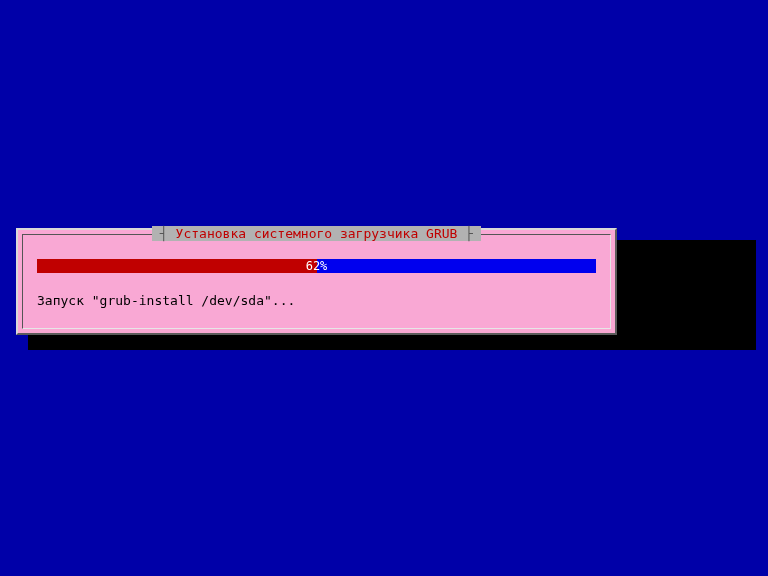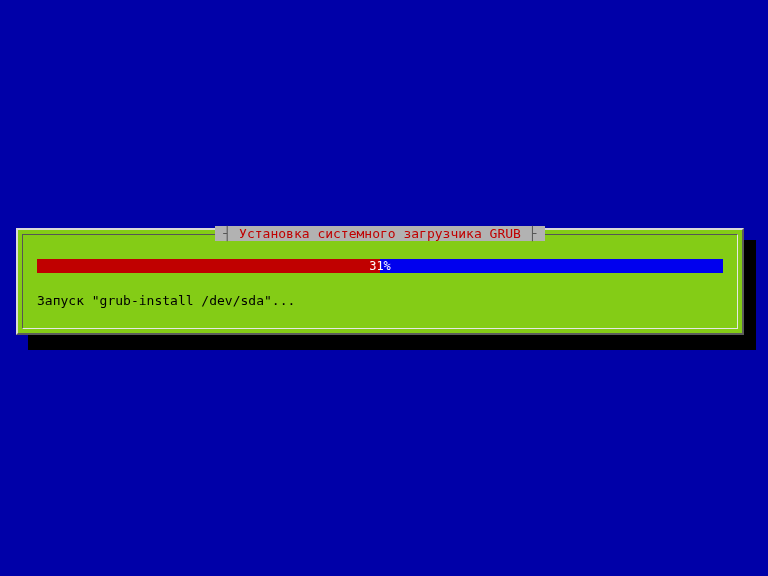--- a/index.html
+++ b/index.html
@@ -19,22 +19,22 @@
     top: 240px;
     left: 28px;
     width: 728px;
     height: 110px;
     background: #000;
   }
   .dialog {
     position: absolute;
     top: 228px;
     left: 16px;
-    width: 728px;
-    background: #84cc16;
+    width: 601px;
+    background: #f9a8d4;
     border: 2px solid #d9d9d9;
     border-right-color: #5c5c5c;
     border-bottom-color: #5c5c5c;
     padding: 4px;
   }
   .inner {
     border: 1px solid #555;
     border-right-color: #e6e6e6;
     border-bottom-color: #e6e6e6;
     padding: 16px 14px 20px 14px;
@@ -89,17 +89,17 @@
 
 <div class="shadow"></div>
 
 <div class="dialog">
   <div class="inner">
     <div class="title-wrap">
       <span class="title"><span class="sep">┤</span> <span>Установка системного загрузчика GRUB</span> <span class="sep">├</span></span>
     </div>
     <div class="progress-track">
       <div class="progress-fill" style="width:50%"></div>
-      <div class="progress-label">31%</div>
+      <div class="progress-label">62%</div>
     </div>
     <div class="status">Запуск "grub-install /dev/sda"...</div>
   </div>
 </div>
 
 </body></html>

